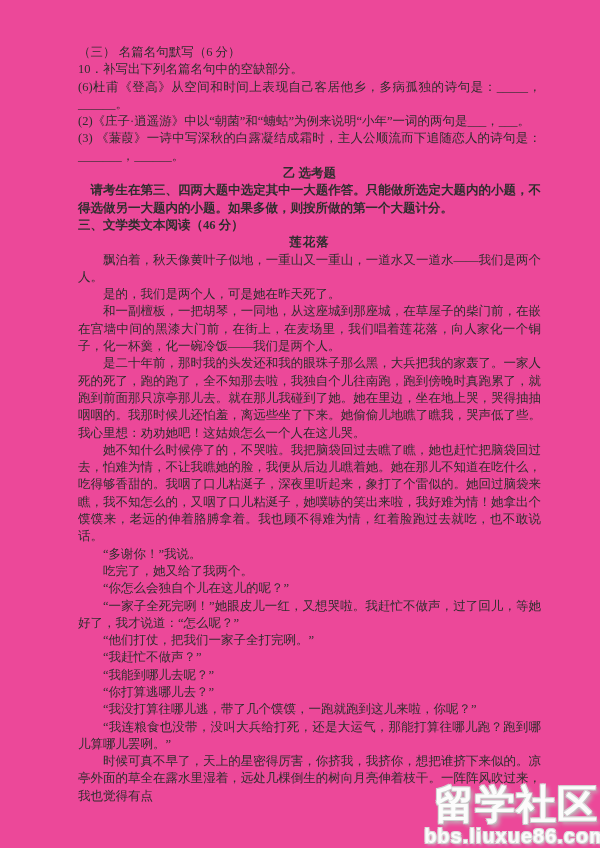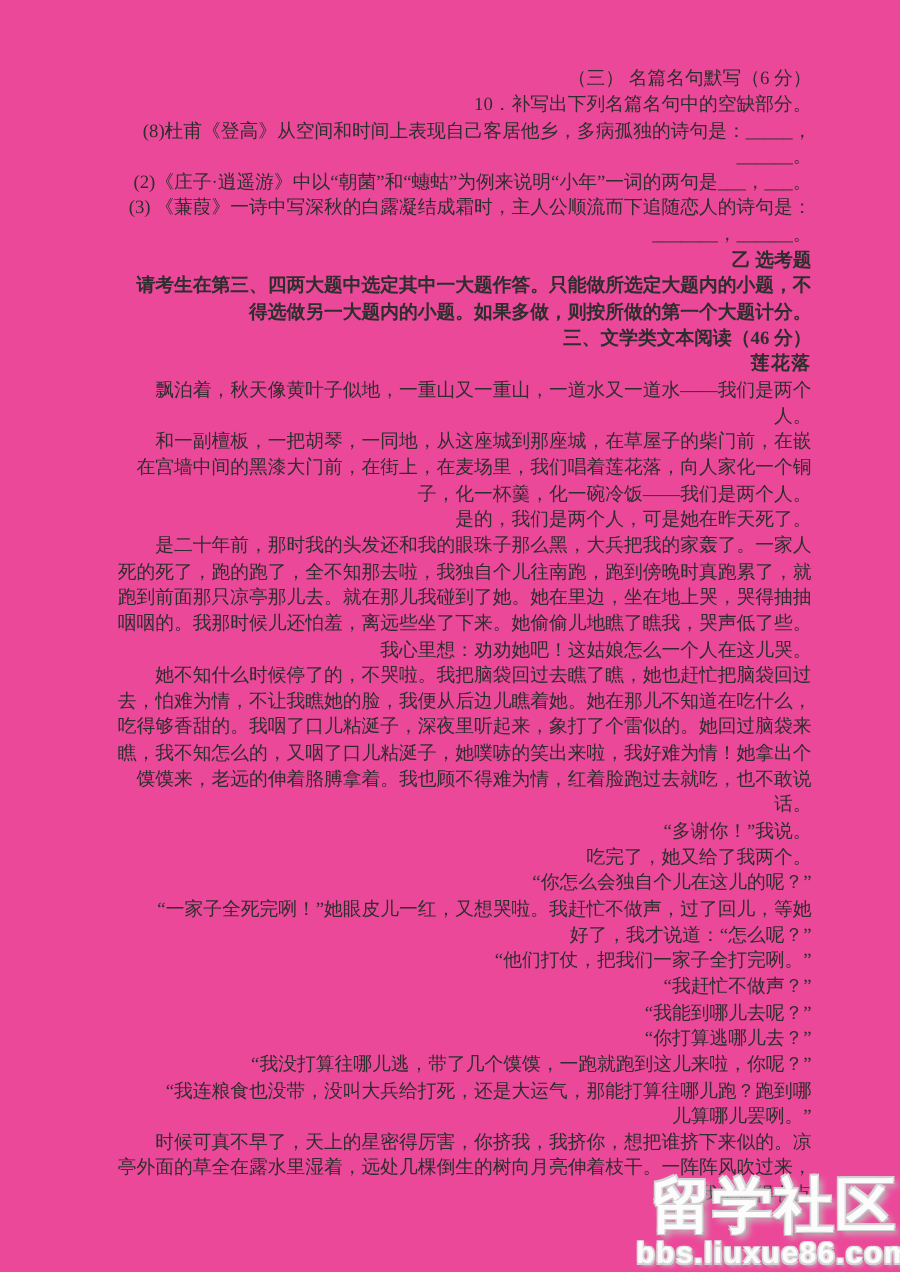--- a/index.html
+++ b/index.html
@@ -17,21 +17,21 @@
   }
   .content {
     position: absolute;
     left: 78px; top: 44px;
     width: 463px;
     color: #2e2e2e;
     font-size: 12.5px;
     line-height: 17.3px;
     text-align: justify;
   }
-  .content p { margin: 0; padding: 0; text-align: right; }
+  .content p { margin: 0; padding: 0; }
   .indent-2 { text-indent: 2em; }
   .indent-1 { text-indent: 1em; }
   .bold { font-weight: bold; }
   .center { text-align: center; text-indent: 0; }
   .passage-title { letter-spacing: 1px; }
   .watermark {
     position: absolute;
     right: -8px; bottom: 2px;
     text-align: center;
     line-height: 1;
@@ -61,34 +61,34 @@
   }
 </style>
 </head>
 <body>
 
 <div class="page">
   <div class="content">
 
     <p>（三）  名篇名句默写（6 分）</p>
     <p>10．补写出下列名篇名句中的空缺部分。</p>
-    <p>(8)杜甫《登高》从空间和时间上表现自己客居他乡，多病孤独的诗句是：_____，______。</p>
+    <p>(6)杜甫《登高》从空间和时间上表现自己客居他乡，多病孤独的诗句是：_____，______。</p>
     <p>(2)《庄子·逍遥游》中以“朝菌”和“蟪蛄”为例来说明“小年”一词的两句是___，___。</p>
     <p>(3) 《蒹葭》一诗中写深秋的白露凝结成霜时，主人公顺流而下追随恋人的诗句是：_______，______。</p>
 
     <p class="center bold">乙 选考题</p>
     <p class="bold indent-1">请考生在第三、四两大题中选定其中一大题作答。只能做所选定大题内的小题，不得选做另一大题内的小题。如果多做，则按所做的第一个大题计分。</p>
 
     <p class="bold">三、文学类文本阅读（46 分）</p>
 
     <p class="center bold passage-title">莲花落</p>
 
     <p class="indent-2">飘泊着，秋天像黄叶子似地，一重山又一重山，一道水又一道水——我们是两个人。</p>
+    <p class="indent-2">是的，我们是两个人，可是她在昨天死了。</p>
     <p class="indent-2">和一副檀板，一把胡琴，一同地，从这座城到那座城，在草屋子的柴门前，在嵌在宫墙中间的黑漆大门前，在街上，在麦场里，我们唱着莲花落，向人家化一个铜子，化一杯羹，化一碗冷饭——我们是两个人。</p>
-    <p class="indent-2">是的，我们是两个人，可是她在昨天死了。</p>
     <p class="indent-2">是二十年前，那时我的头发还和我的眼珠子那么黑，大兵把我的家轰了。一家人死的死了，跑的跑了，全不知那去啦，我独自个儿往南跑，跑到傍晚时真跑累了，就跑到前面那只凉亭那儿去。就在那儿我碰到了她。她在里边，坐在地上哭，哭得抽抽咽咽的。我那时候儿还怕羞，离远些坐了下来。她偷偷儿地瞧了瞧我，哭声低了些。我心里想：劝劝她吧！这姑娘怎么一个人在这儿哭。</p>
     <p class="indent-2">她不知什么时候停了的，不哭啦。我把脑袋回过去瞧了瞧，她也赶忙把脑袋回过去，怕难为情，不让我瞧她的脸，我便从后边儿瞧着她。她在那儿不知道在吃什么，吃得够香甜的。我咽了口儿粘涎子，深夜里听起来，象打了个雷似的。她回过脑袋来瞧，我不知怎么的，又咽了口儿粘涎子，她噗哧的笑出来啦，我好难为情！她拿出个馍馍来，老远的伸着胳膊拿着。我也顾不得难为情，红着脸跑过去就吃，也不敢说话。</p>
     <p class="indent-2">“多谢你！”我说。</p>
     <p class="indent-2">吃完了，她又给了我两个。</p>
     <p class="indent-2">“你怎么会独自个儿在这儿的呢？”</p>
     <p class="indent-2">“一家子全死完咧！”她眼皮儿一红，又想哭啦。我赶忙不做声，过了回儿，等她好了，我才说道：“怎么呢？”</p>
     <p class="indent-2">“他们打仗，把我们一家子全打完咧。”</p>
     <p class="indent-2">“我赶忙不做声？”</p>
     <p class="indent-2">“我能到哪儿去呢？”</p>
     <p class="indent-2">“你打算逃哪儿去？”</p>

